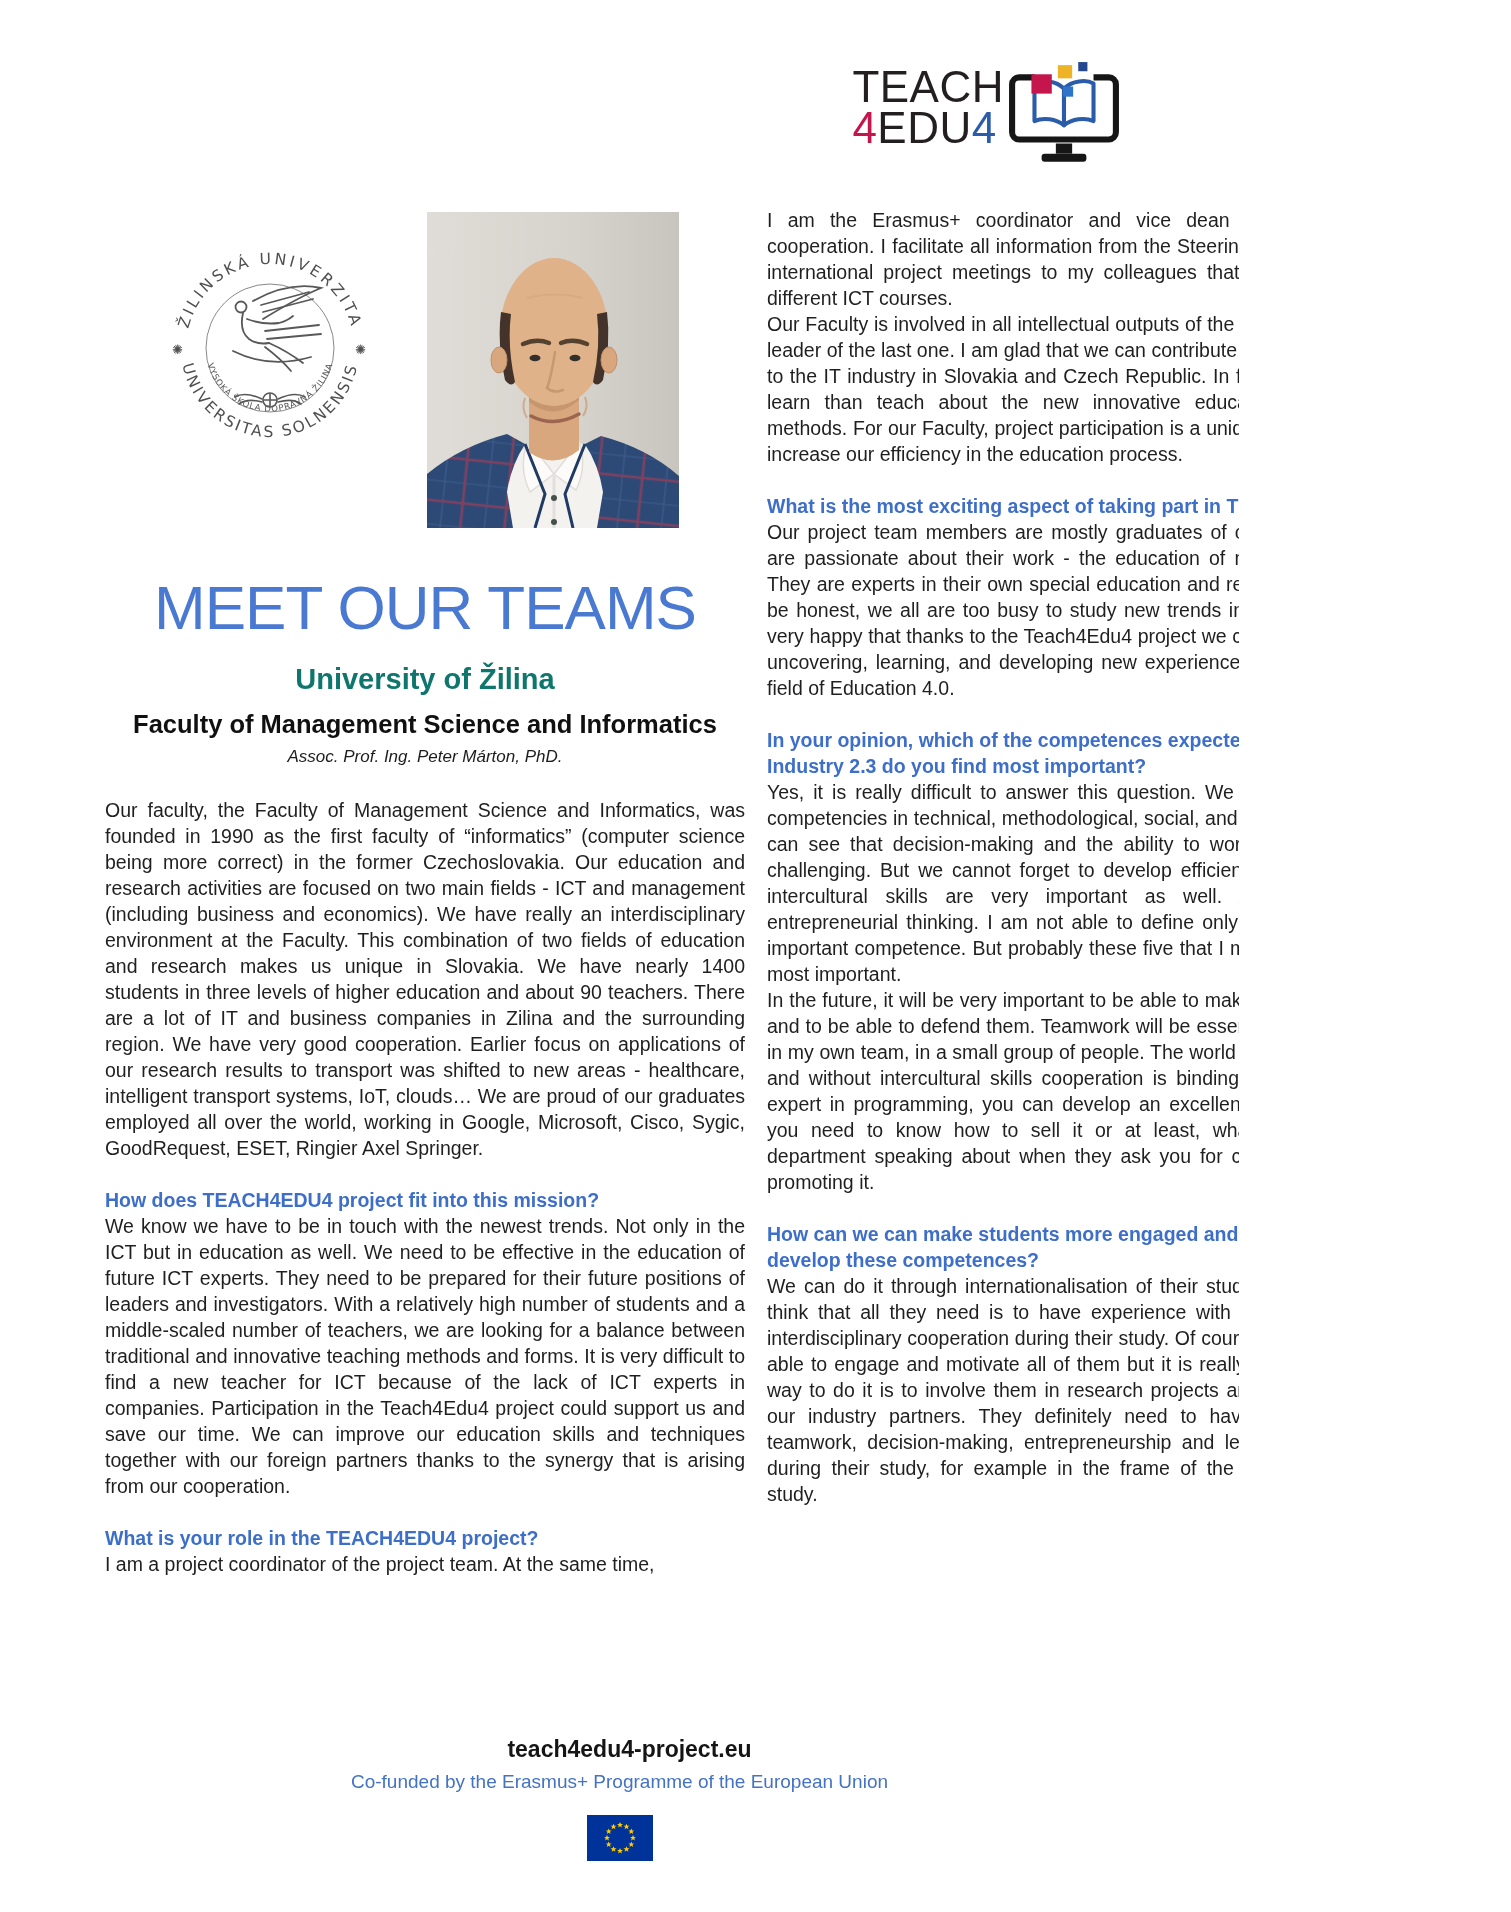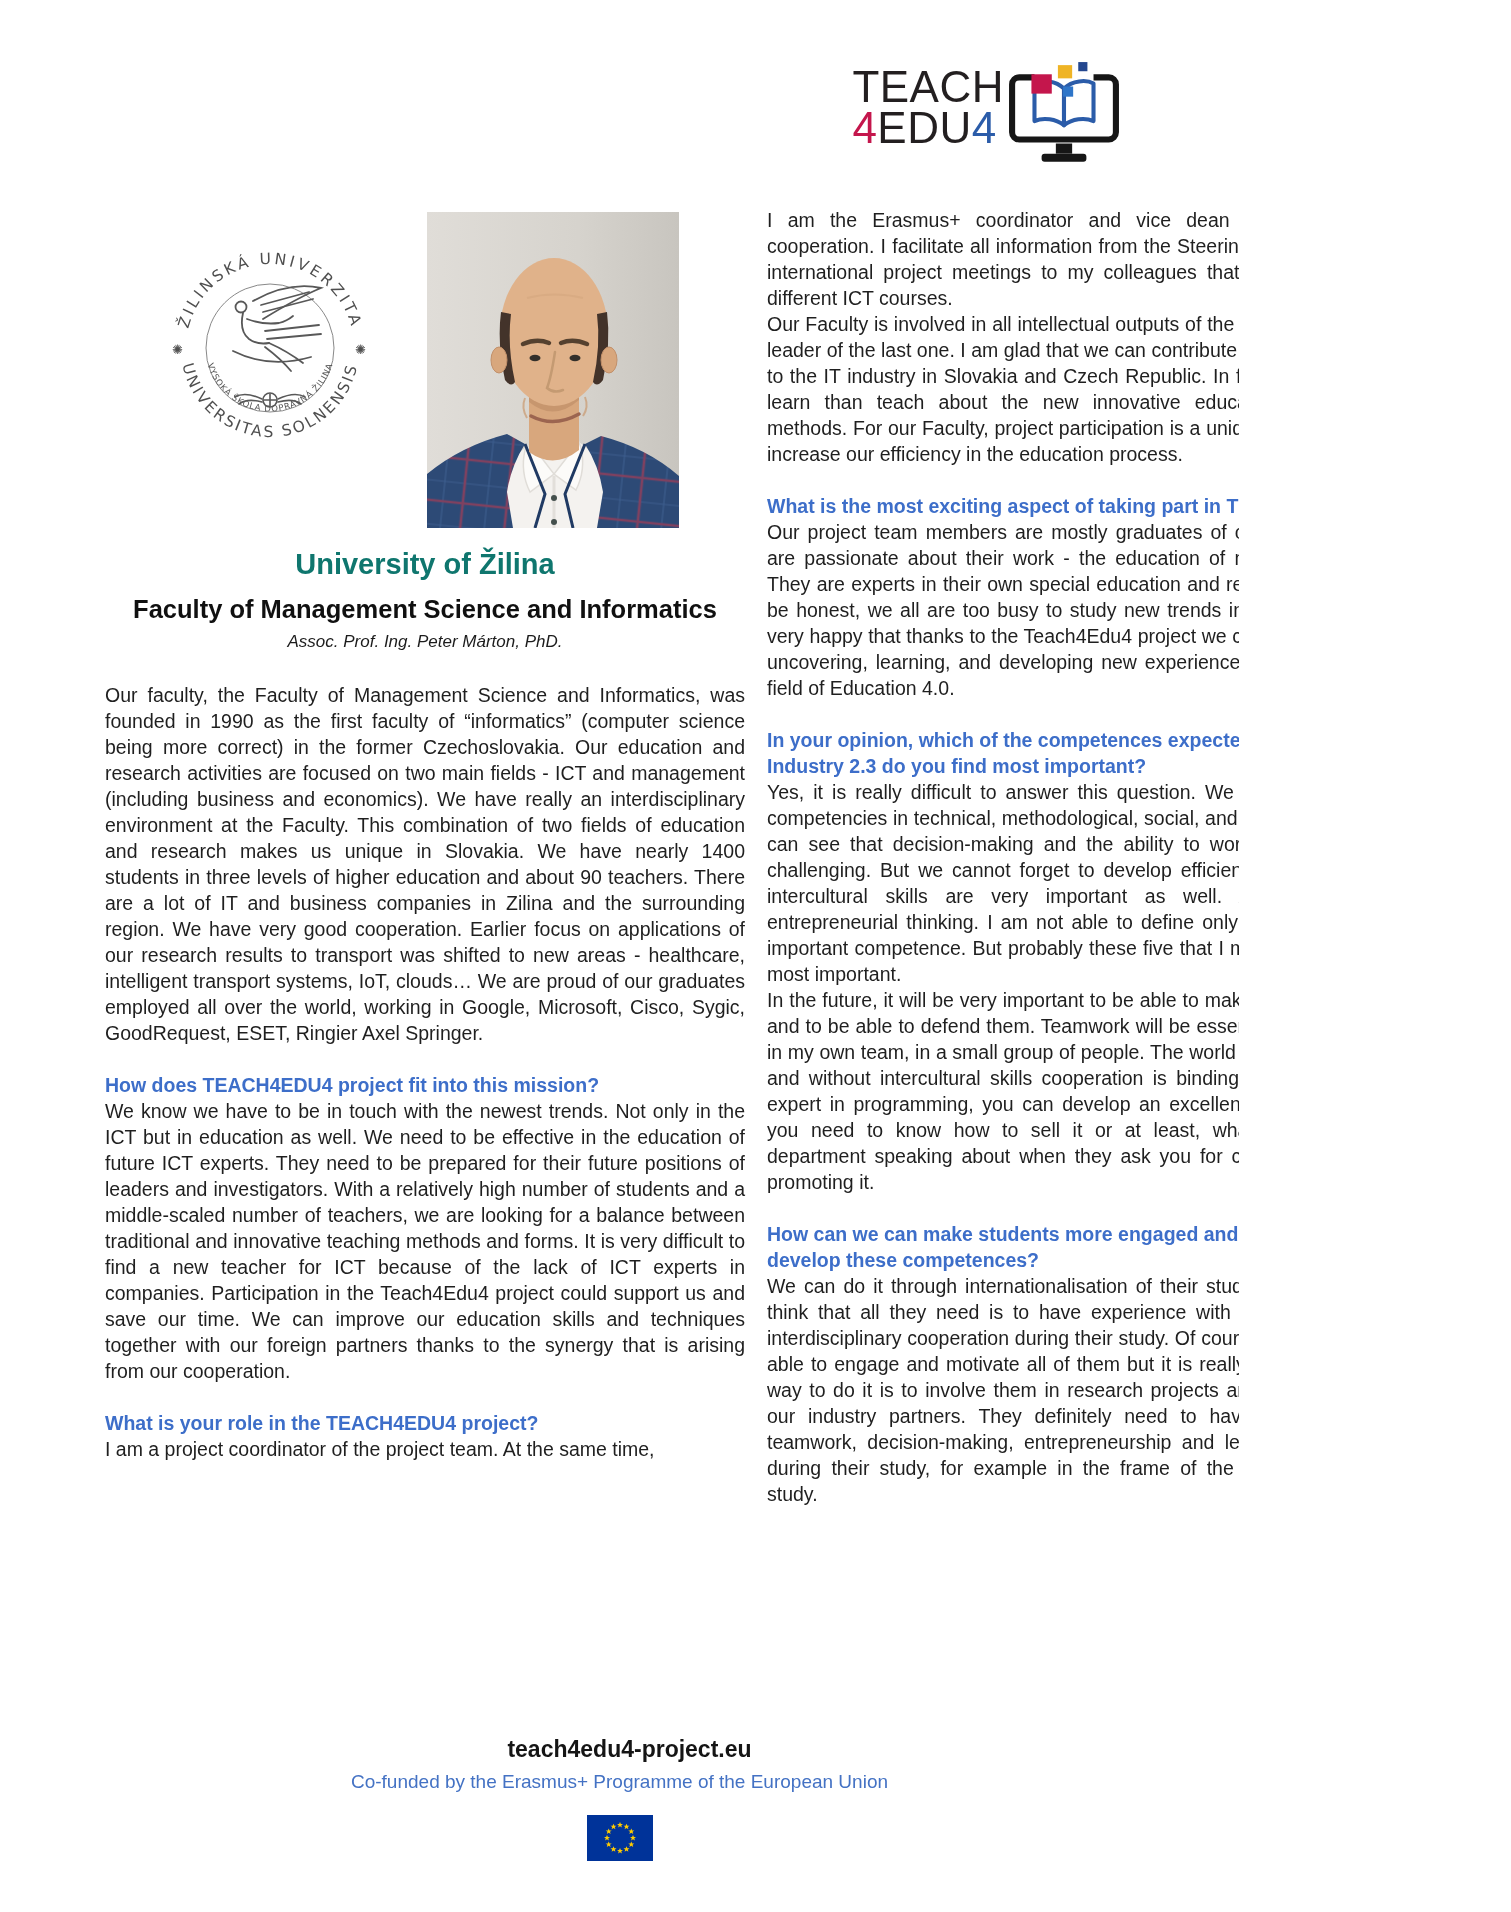--- a/index.html
+++ b/index.html
@@ -149,20 +149,21 @@
           <ellipse cx="108" cy="146" rx="5.5" ry="3.2" fill="#33302b"></ellipse>
           <ellipse cx="148" cy="146" rx="5.5" ry="3.2" fill="#33302b"></ellipse>
           <path d="M 128,140 Q 124,166 120,176 Q 127,182 136,178" stroke="#c49a72" stroke-width="2.5" fill="none" stroke-linecap="round"></path>
           <path d="M 104,204 Q 127,216 152,202" stroke="#9c6550" stroke-width="3.5" fill="none" stroke-linecap="round"></path>
           <path d="M 98,186 Q 94,196 100,206" stroke="#caa07a" stroke-width="2" fill="none" opacity="0.8"></path>
           <path d="M 158,185 Q 162,195 156,204" stroke="#caa07a" stroke-width="2" fill="none" opacity="0.8"></path>
           <path d="M 100,86 Q 127,79 156,86" stroke="#d3a67f" stroke-width="2" fill="none" opacity="0.6"></path>
         </svg>
       </div>
 
+      <h1 class="title">MEET OUR TEAMS</h1>
       <h2 class="university">University of Žilina</h2>
       <h3 class="faculty">Faculty of Management Science and Informatics</h3>
       <div class="person">Assoc. Prof. Ing. Peter Márton, PhD.</div>
 
       <p class="body-p intro">Our faculty, the Faculty of Management Science and Informatics, was founded in 1990 as the first faculty of “informatics” (computer science being more correct) in the former Czechoslovakia. Our education and research activities are focused on two main fields - ICT and management (including business and economics). We have really an interdisciplinary environment at the Faculty. This combination of two fields of education and research makes us unique in Slovakia. We have nearly 1400 students in three levels of higher education and about 90 teachers. There are a lot of IT and business companies in Zilina and the surrounding region. We have very good cooperation. Earlier focus on applications of our research results to transport was shifted to new areas - healthcare, intelligent transport systems, IoT, clouds… We are proud of our graduates employed all over the world, working in Google, Microsoft, Cisco, Sygic, GoodRequest, ESET, Ringier Axel Springer.</p>
 
       <div class="section">
         <h4>How does TEACH4EDU4 project fit into this mission?</h4>
         <p class="body-p">We know we have to be in touch with the newest trends. Not only in the ICT but in education as well. We need to be effective in the education of future ICT experts. They need to be prepared for their future positions of leaders and investigators. With a relatively high number of students and a middle-scaled number of teachers, we are looking for a balance between traditional and innovative teaching methods and forms. It is very difficult to find a new teacher for ICT because of the lack of ICT experts in companies. Participation in the Teach4Edu4 project could support us and save our time. We can improve our education skills and techniques together with our foreign partners thanks to the synergy that is arising from our cooperation.</p>
       </div>

